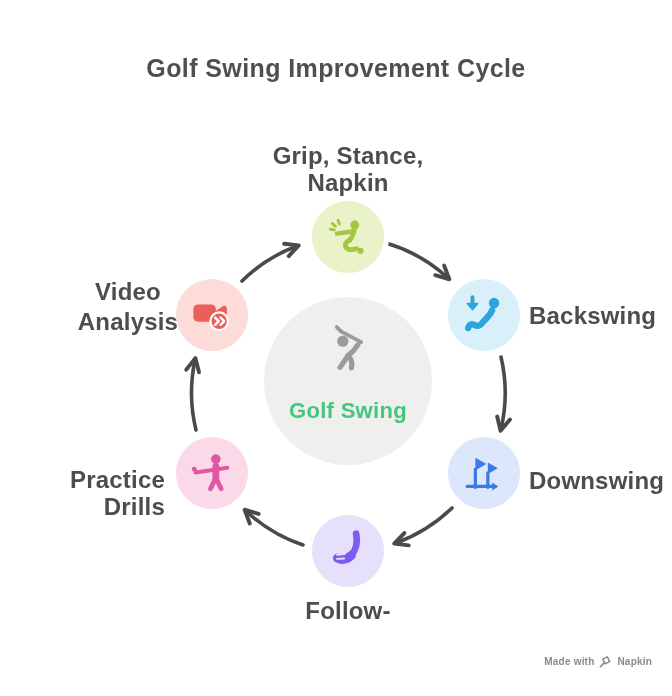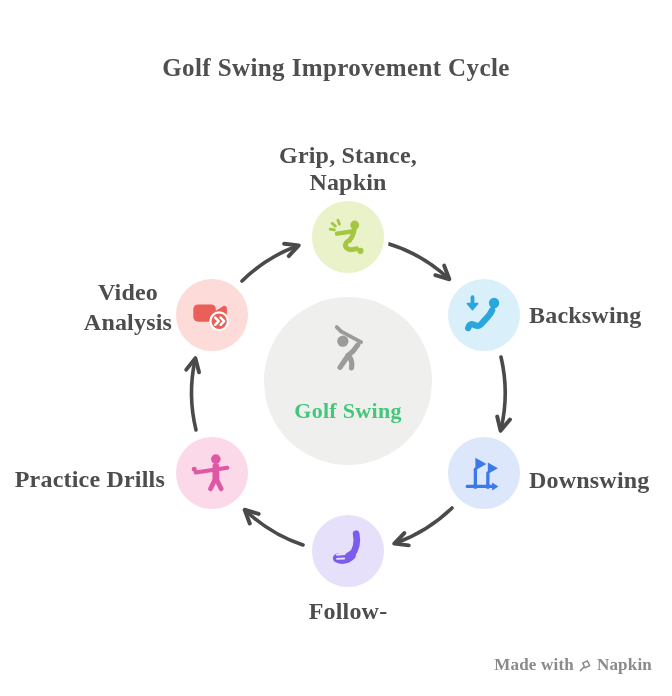--- a/index.html
+++ b/index.html
@@ -1,18 +1,18 @@
 <!DOCTYPE html>
 <html style="--title-text: #4f4f4f; --label-text: #4d4d4d; --arrow: #4a4a4a; --center-fill: #efefee; --center-icon: #9b9b9b; --center-label: #44c67c; --grip-fill: #e9f2c9; --grip-icon: #a5c740; --backswing-fill: #d9effa; --backswing-icon: #2aa6dd; --downswing-fill: #dde7fb; --downswing-icon: #3d7ae9; --follow-fill: #e6e0fa; --follow-icon: #7b5cf0; --practice-fill: #fbd9e9; --practice-icon: #e057a6; --video-fill: #fcdbd8; --video-icon: #ea5f57; --watermark-text: #8a8a8a;"><head>
 <meta charset="utf-8">
 <style>
   html,body { margin:0; padding:0; background:#ffffff; }
   .canvas {
     position:relative; width:672px; height:684px; background:#fff;
-    font-family:Liberation Serif, serif; overflow:hidden;
+    font-family:Liberation Sans, sans-serif; overflow:hidden;
   }
   .title {
     position:absolute; top:54px; left:0; width:100%; text-align:center;
     font-size:25px; font-weight:800; letter-spacing:.4px; color:var(--title-text);
   }
   .arrows { position:absolute; left:0; top:0; z-index:1; }
   .node {
     position:absolute; width:72px; height:72px; border-radius:50%;
     border:5px solid #fff; box-sizing:content-box; z-index:2;
     display:flex; align-items:center; justify-content:center;
@@ -40,21 +40,21 @@
   }
   .label-grip      { left:218px; top:142px; width:260px; text-align:center; }
   .label-backswing { left:529px; top:302px; }
   .label-downswing { left:529px; top:467px; }
   .label-follow    { left:248px; top:597px; width:200px; text-align:center; line-height:28px; }
   .label-practice  { left:14px;  top:466px; width:151px; text-align:right; }
   .label-video     { left:43px;  top:277px; width:170px; text-align:center; line-height:30px; }
   .watermark {
     position:absolute; right:20px; top:655px; z-index:3;
     display:flex; align-items:center; gap:5px;
-    font-size:17px; font-weight:600; color:var(--watermark-text); letter-spacing:.2px;
+    font-size:10px; font-weight:600; color:var(--watermark-text); letter-spacing:.2px;
   }
 </style>
 </head>
 <body>
 
 <div class="canvas">
 
   <div class="title">Golf Swing Improvement Cycle</div>
 
   <svg class="arrows" width="672" height="696" viewBox="0 0 672 696">

